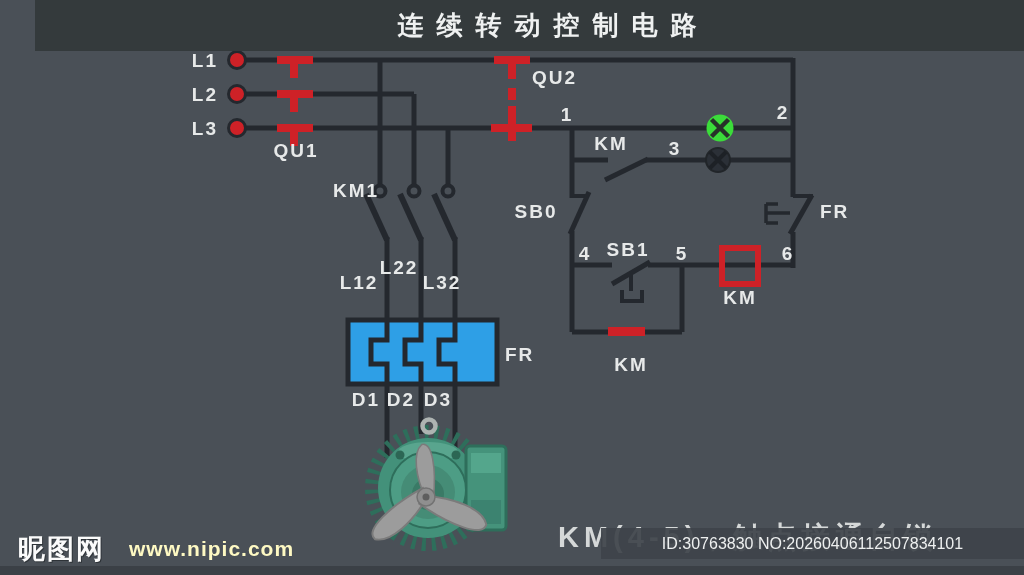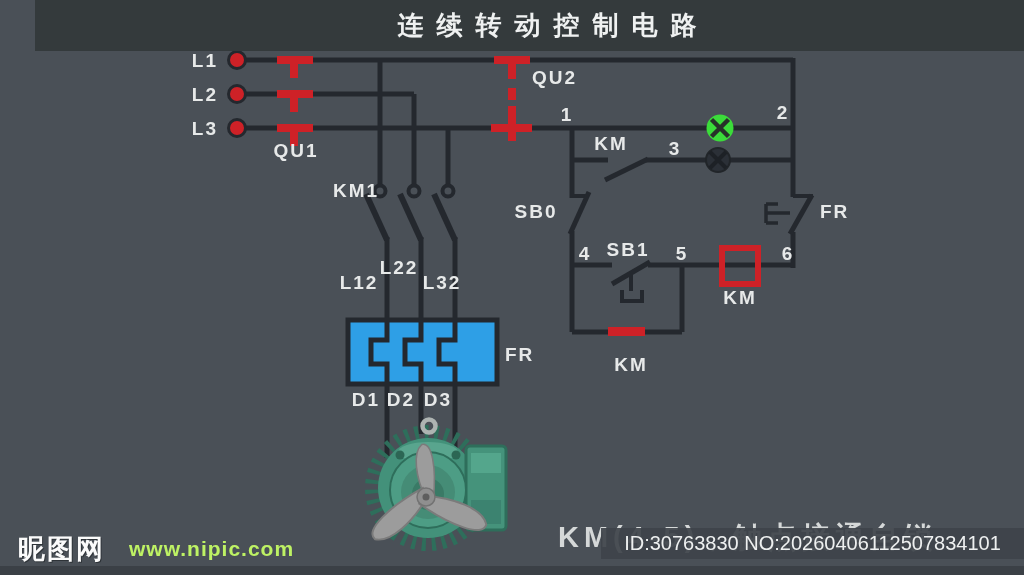--- a/index.html
+++ b/index.html
@@ -14,25 +14,25 @@
     display:flex;align-items:center;justify-content:center;margin-left:35px;}
   .titlebar .t{color:#eff1f1;font-size:26px;font-weight:bold;letter-spacing:13px;text-indent:13px;}
   svg{position:absolute;left:0;top:0;}
   svg text{font-family:"Liberation Sans","DejaVu Sans",sans-serif;}
   .lbl{fill:var(--label);font-size:19px;font-weight:bold;letter-spacing:2px;}
   .num{fill:var(--label);font-size:19px;font-weight:bold;}
   .caption{position:absolute;left:558px;top:518px;color:#d5d8d8;font-size:29px;
     font-weight:bold;letter-spacing:5px;white-space:nowrap;}
   .idbox{position:absolute;left:601px;top:528px;width:423px;height:31px;
     background:rgba(62,67,74,.92);display:flex;align-items:center;justify-content:center;}
-  .idbox span{color:#eef0f0;font-size:20px;white-space:nowrap;}
+  .idbox span{color:#eef0f0;font-size:16px;white-space:nowrap;}
   .watermark{position:absolute;left:18px;top:531px;display:flex;align-items:center;gap:24px;}
   .watermark .wm-cn{color:#fbfbfb;font-size:27px;font-weight:bold;letter-spacing:2px;
     text-shadow:1px 1px 0 #2e3338;}
-  .watermark .wm-url{color:#bef264;font-size:21px;font-weight:bold;letter-spacing:1px;}
+  .watermark .wm-url{color:#fef9c3;font-size:21px;font-weight:bold;letter-spacing:1px;}
   .bottomstrip{position:absolute;left:0;top:566px;width:1024px;height:9px;background:#3b4046;}
 </style>
 </head>
 <body>
 
 <div class="stage">
 
 <svg width="1024" height="575" viewBox="0 0 1024 575">
 
   <g stroke="#24282e" stroke-width="5" fill="none">

